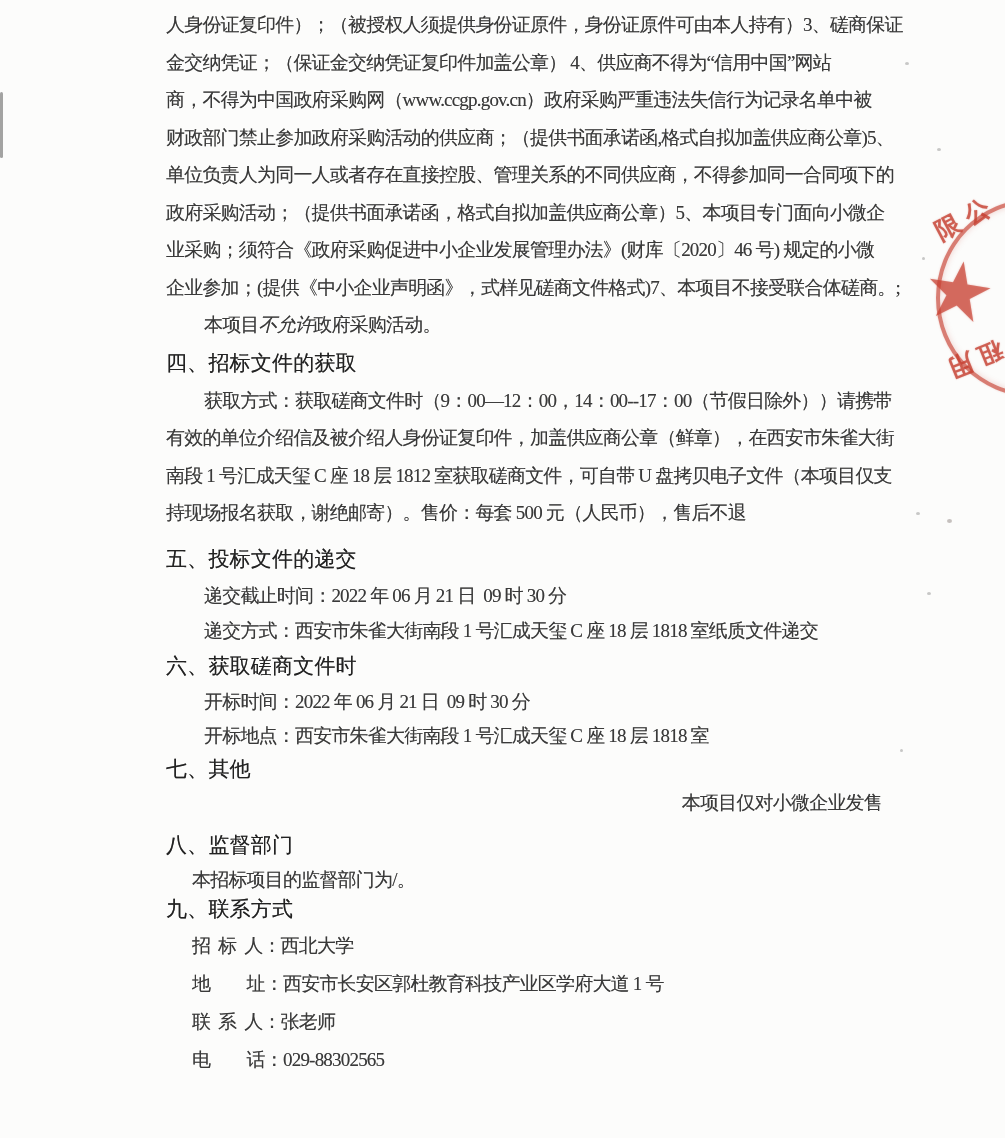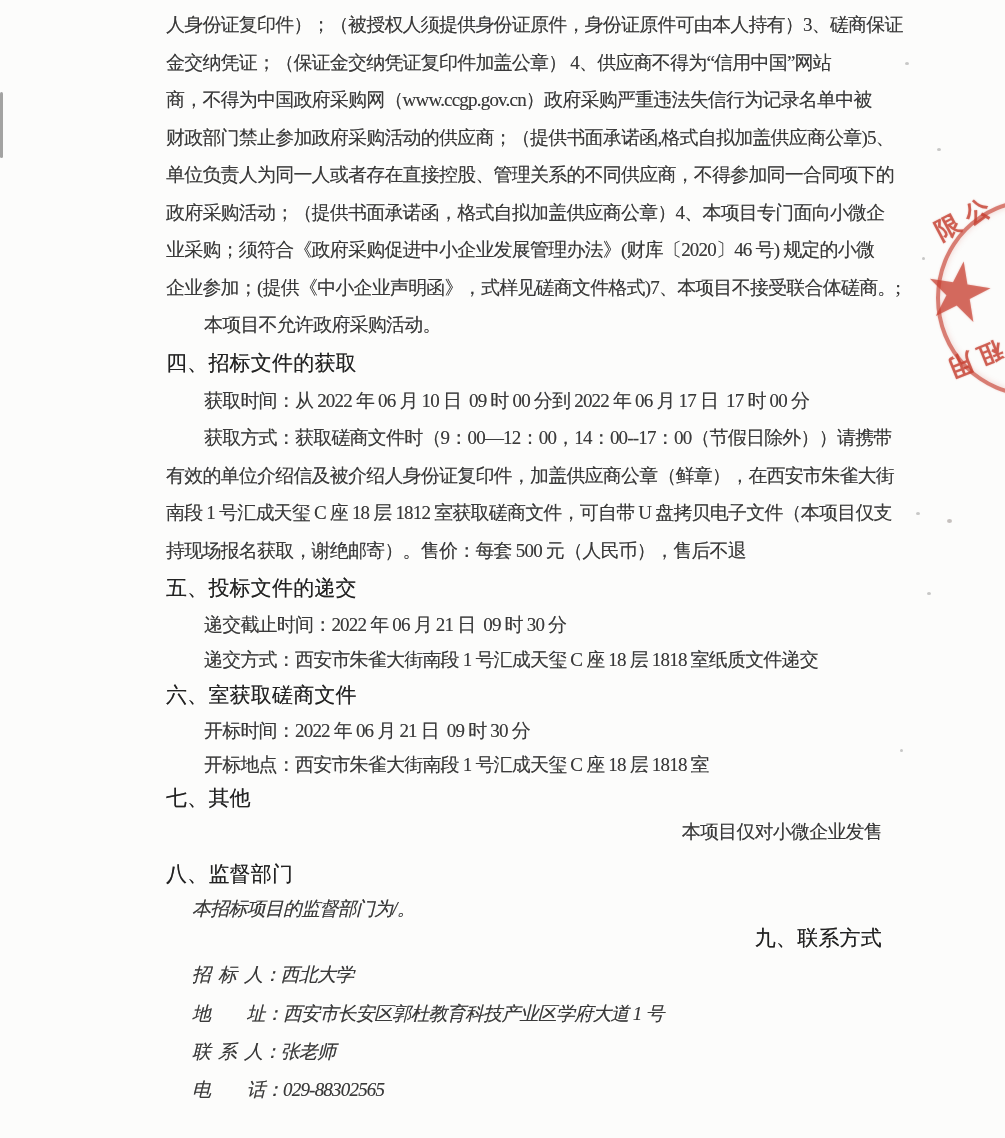--- a/index.html
+++ b/index.html
@@ -16,40 +16,40 @@
   }
   .line{
     white-space:pre;
     font-size:19px;
     letter-spacing:-0.8px;
     height:37.5px;line-height:37.5px;
     color:#3a3a3a;
     text-shadow:0 0 0.5px rgba(70,70,70,.55);
   }
   .indent{padding-left:38px;}
-  .indent-sm{padding-left:26px;font-style:italic;}
+  .indent-sm{padding-left:26px;}
   .heading{
     font-size:21px;font-weight:normal;color:#222;
     letter-spacing:0.2px;
     height:38px;line-height:38px;
     text-shadow:0 0 0.5px rgba(30,30,30,.6);
     white-space:pre;
   }
-  .em-italic{}
+  .em-italic{font-style:italic;}
   
   .sec5 .line{height:35.2px;line-height:35.2px;}
   .sec6 .line{height:34px;line-height:34px;font-family:Liberation Serif, serif;}
   .sec7 .line{height:32px;line-height:32px;text-align:right;}
   .sec8 .line{height:31px;line-height:31px;}
   .sec9 .line{height:38.2px;line-height:38.2px;}
-  #h5{}
+  #h5{margin-top:8px;}
   #h6{height:37px;line-height:37px;}
   #h7{height:36px;line-height:36px;margin-top:-2px;}
   #h8{margin-top:7px;}
-  #h9{height:36px;line-height:36px;margin-top:-4px;text-align:right;}
+  #h9{height:36px;line-height:36px;margin-top:-4px;}
   
   .stamp{position:absolute;left:0;top:0;width:100%;height:100%;pointer-events:none;}
   .stamp-ring{
     position:absolute;left:936px;top:199px;width:186px;height:190px;
     border:4px solid rgba(203,76,62,.72);
     border-radius:50%;
     box-shadow:inset 0 0 6px rgba(203,76,62,.25), 0 0 2px rgba(203,76,62,.25);
   }
   .stamp-star{
     position:absolute;left:923px;top:252px;
@@ -85,43 +85,42 @@
 <div class="page">
 
   <div class="content">
 
     <div class="intro">
         <div class="line">人身份证复印件）；（被授权人须提供身份证原件，身份证原件可由本人持有）3、磋商保证</div>
         <div class="line">金交纳凭证；（保证金交纳凭证复印件加盖公章） 4、供应商不得为“信用中国”网站</div>
         <div class="line">商，不得为中国政府采购网（www.ccgp.gov.cn）政府采购严重违法失信行为记录名单中被</div>
         <div class="line">财政部门禁止参加政府采购活动的供应商；（提供书面承诺函,格式自拟加盖供应商公章)5、</div>
         <div class="line">单位负责人为同一人或者存在直接控股、管理关系的不同供应商，不得参加同一合同项下的</div>
-        <div class="line">政府采购活动；（提供书面承诺函，格式自拟加盖供应商公章）4、本项目专门面向小微企</div>
+        <div class="line">政府采购活动；（提供书面承诺函，格式自拟加盖供应商公章）5、本项目专门面向小微企</div>
         <div class="line">业采购；须符合《政府采购促进中小企业发展管理办法》(财库〔2020〕46 号) 规定的小微</div>
         <div class="line">企业参加；(提供《中小企业声明函》，式样见磋商文件格式)7、本项目不接受联合体磋商。;</div>
       </div>
 
     <div class="line indent"><span>本项目</span><span class="em-italic">不允许</span><span>政府采购活动。</span></div>
 
     <div class="heading" id="h4">四、招标文件的获取</div>
     <div class="sec4">
-        <div class="line indent">获取时间：从 2022 年 06 月 10 日  09 时 00 分到 2022 年 06 月 17 日  17 时 00 分</div>
         <div class="line indent">获取方式：获取磋商文件时（9：00—12：00，14：00--17：00（节假日除外））请携带</div>
         <div class="line">有效的单位介绍信及被介绍人身份证复印件，加盖供应商公章（鲜章），在西安市朱雀大街</div>
         <div class="line">南段 1 号汇成天玺 C 座 18 层 1812 室获取磋商文件，可自带 U 盘拷贝电子文件（本项目仅支</div>
         <div class="line">持现场报名获取，谢绝邮寄）。售价：每套 500 元（人民币），售后不退</div>
       </div>
 
     <div class="heading" id="h5">五、投标文件的递交</div>
     <div class="sec5">
         <div class="line indent">递交截止时间：2022 年 06 月 21 日  09 时 30 分</div>
         <div class="line indent">递交方式：西安市朱雀大街南段 1 号汇成天玺 C 座 18 层 1818 室纸质文件递交</div>
       </div>
 
-    <div class="heading" id="h6">六、室获取磋商文件</div>
+    <div class="heading" id="h6">六、获取磋商文件时</div>
     <div class="sec6">
         <div class="line indent">开标时间：2022 年 06 月 21 日  09 时 30 分</div>
         <div class="line indent">开标地点：西安市朱雀大街南段 1 号汇成天玺 C 座 18 层 1818 室</div>
       </div>
 
     <div class="heading" id="h7">七、其他</div>
     <div class="sec7">
         <div class="line indent">本项目仅对小微企业发售</div>
       </div>
 

